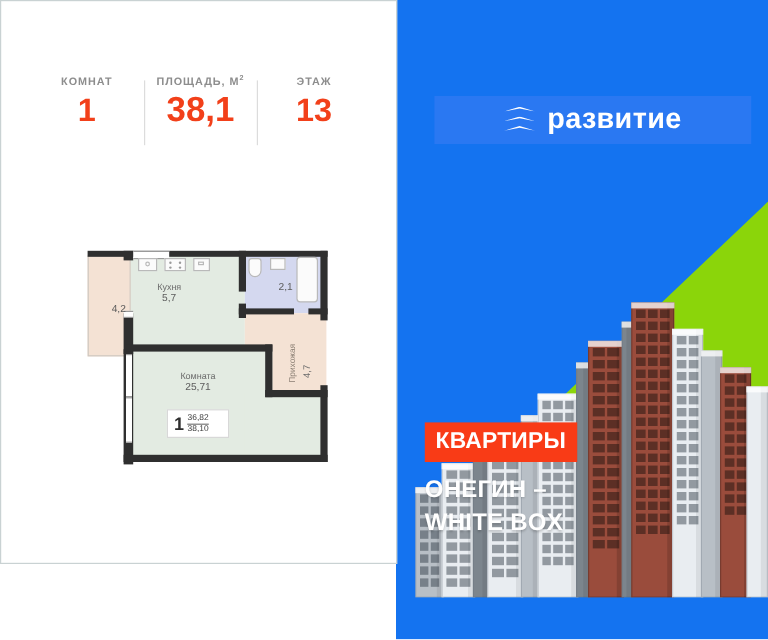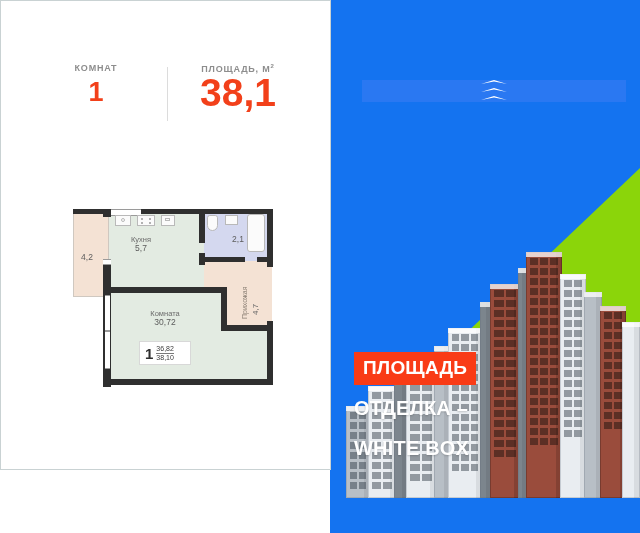--- a/index.html
+++ b/index.html
@@ -47,21 +47,21 @@
   .rays{position:absolute;left:0;bottom:0;width:640px;height:110px;pointer-events:none;}
 
   
   .card{position:absolute;left:0;top:0;width:331px;height:470px;background:#fff;
       border:1px solid #c9d2d3;box-sizing:border-box;z-index:5;}
   .stats{position:absolute;left:24px;top:62px;width:284px;height:62px;display:flex;}
   .stat{flex:1;text-align:center;position:relative;}
   .stat + .stat:before{content:"";position:absolute;left:0;top:4px;bottom:4px;width:1px;background:#dcdcdc;}
   .stat-l{color:#8d8d8d;font-size:9px;font-weight:bold;letter-spacing:.8px;text-transform:uppercase;}
   .stat-v{color:#F2401A;font-size:27px;font-weight:bold;line-height:30px;margin-top:4px;}
-  .stat-v.big{font-size:39px;}
+  .stat-v.big{font-size:29px;}
   .sup{font-size:6px;vertical-align:super;}
 
   
   .plan{position:absolute;left:60px;top:200px;width:220px;height:200px;}
   .pl{position:absolute;}
   .wall{background:#2f2f2f;}
   .rm{box-sizing:border-box;}
   .rm-green{background:#e3ebe2;}
   .rm-peach{background:#f4e2d4;}
   .rm-blue{background:#d4d8ef;}
@@ -610,54 +610,59 @@
             </div>
           </div>
       </div>
       <div class="tower" style="left:276px;width:18px;height:176px;">
           <div class="cap"></div>
         </div>
     </div>
 
     <div class="promo-copy">
       <div>
-        <span class="price-tag">ПЛОЩАДЬ</span><br>
-      </div>
-      <div class="promo-sub">ОТДЕЛКА –</div>
-      <div class="promo-sub" style="margin-top:16px;">WHITE BOX</div>
+        <span class="price-tag">КВАРТИРЫ</span><br>
+      </div>
+      <div class="promo-sub">ОНЕГИН –</div>
+      <div class="promo-sub" style="margin-top:4px;">WHITE BOX</div>
     </div>
 
     <svg class="rays" viewBox="0 0 640 110" preserveAspectRatio="none">
       <polygon points="330,110 640,8 640,52" fill="#8BD50A"></polygon>
       <polygon points="330,110 640,72 640,96" fill="#8BD50A"></polygon>
       <polygon points="330,110 520,110 640,104 640,110" fill="#8BD50A"></polygon>
     </svg>
 
   </div>
 
   <div class="logo-wrap">
     <div class="logo-dev">
       <span class="chev">
         <span style="top:0;"></span>
           <span style="top:8px;"></span>
           <span style="top:16px;"></span>
       </span>
+      <span>развитие</span>
     </div>
   </div>
 
   <div class="card">
 
     <div class="stats">
       <div class="stat">
         <div class="stat-l">КОМНАТ</div>
         <div class="stat-v">1</div>
       </div>
       <div class="stat">
         <div class="stat-l"><span>ПЛОЩАДЬ, М</span><span class="sup">2</span></div>
         <div class="stat-v big">38,1</div>
+      </div>
+      <div class="stat">
+        <div class="stat-l">ЭТАЖ</div>
+        <div class="stat-v">13</div>
       </div>
     </div>
 
     <div class="plan">
 
       <div class="pl rm rm-peach rm-out" style="left:12px;top:12px;width:36px;height:84px;"></div>
       <div class="pl rm rm-green" style="left:48px;top:12px;width:95px;height:80px;"></div>
       <div class="pl rm rm-blue" style="left:143px;top:12px;width:68px;height:48px;"></div>
       <div class="pl rm rm-peach" style="left:143px;top:60px;width:68px;height:70px;"></div>
       <div class="pl rm rm-green" style="left:44px;top:90px;width:122px;height:92px;"></div>
@@ -697,26 +702,26 @@
       <div class="pl fix" style="left:146px;top:14px;width:11px;height:16px;border-radius:3px 3px 6px 6px;"></div>
       <div class="pl fix" style="left:164px;top:14px;width:13px;height:10px;"></div>
       <div class="pl fix" style="left:186px;top:13px;width:18px;height:38px;border-radius:3px;"></div>
 
       <div class="lbl" style="left:50px;top:34px;width:60px;">
         <span>Кухня</span>
         <b>5,7</b>
       </div>
       <div class="lbl" style="left:64px;top:108px;width:80px;">
         <span>Комната</span>
-        <b>30,72</b>
+        <b>25,71</b>
       </div>
       <div class="lbl" style="left:158px;top:34px;width:38px;">
         <b>2,1</b>
       </div>
-      <div class="lbl lbl-faint" style="left:14px;top:52px;width:24px;">
+      <div class="lbl lbl-faint" style="left:26px;top:52px;width:24px;">
         <b>4,2</b>
       </div>
       <div class="vlbl" style="left:180px;top:118px;">
         <span>Прихожая</span>
       </div>
       <div class="vlbl" style="left:191px;top:114px;font-size:8px;color:#6b6b6b;">
         <span>4,7</span>
       </div>
 
       <div class="badge" style="left:78px;top:140px;width:52px;height:24px;">

